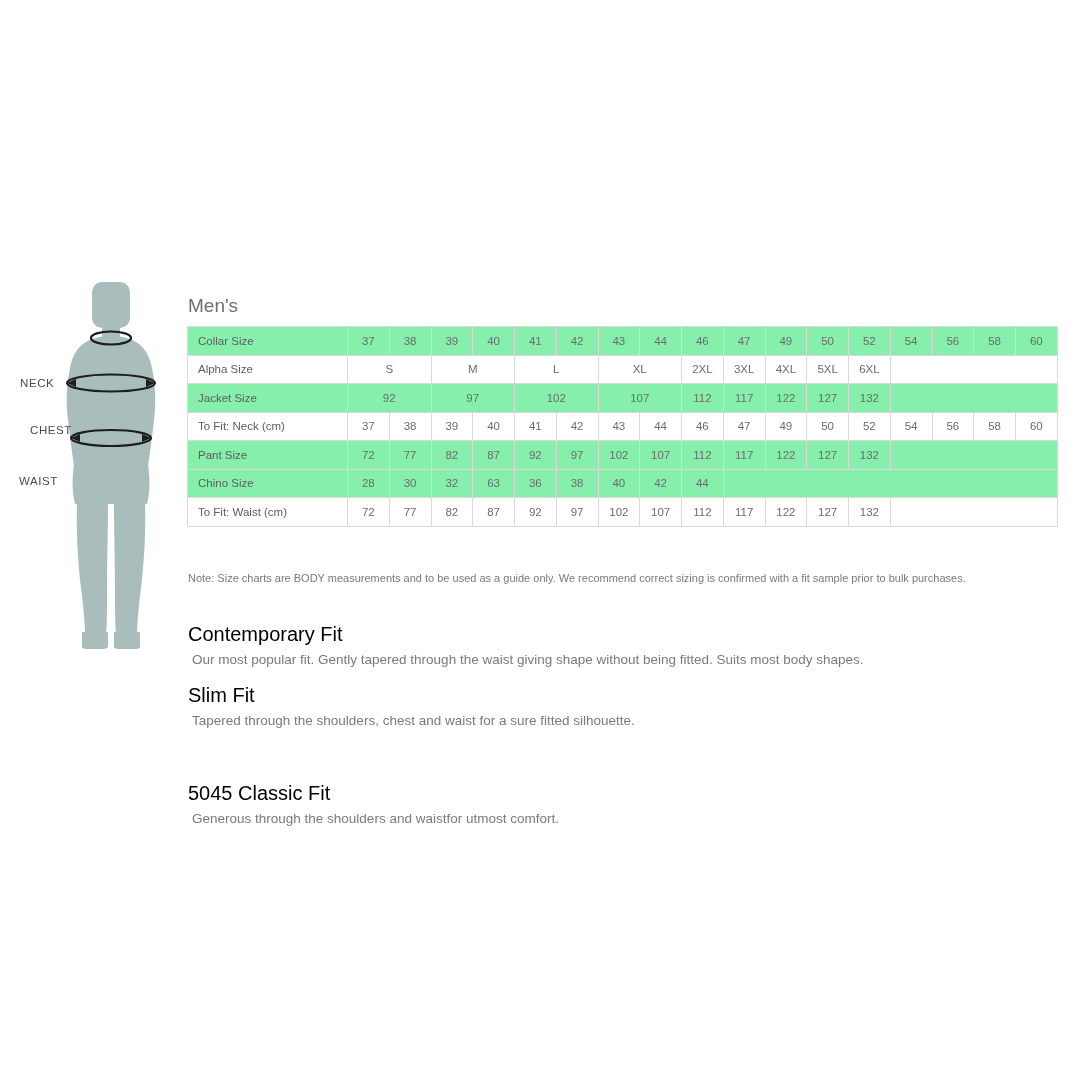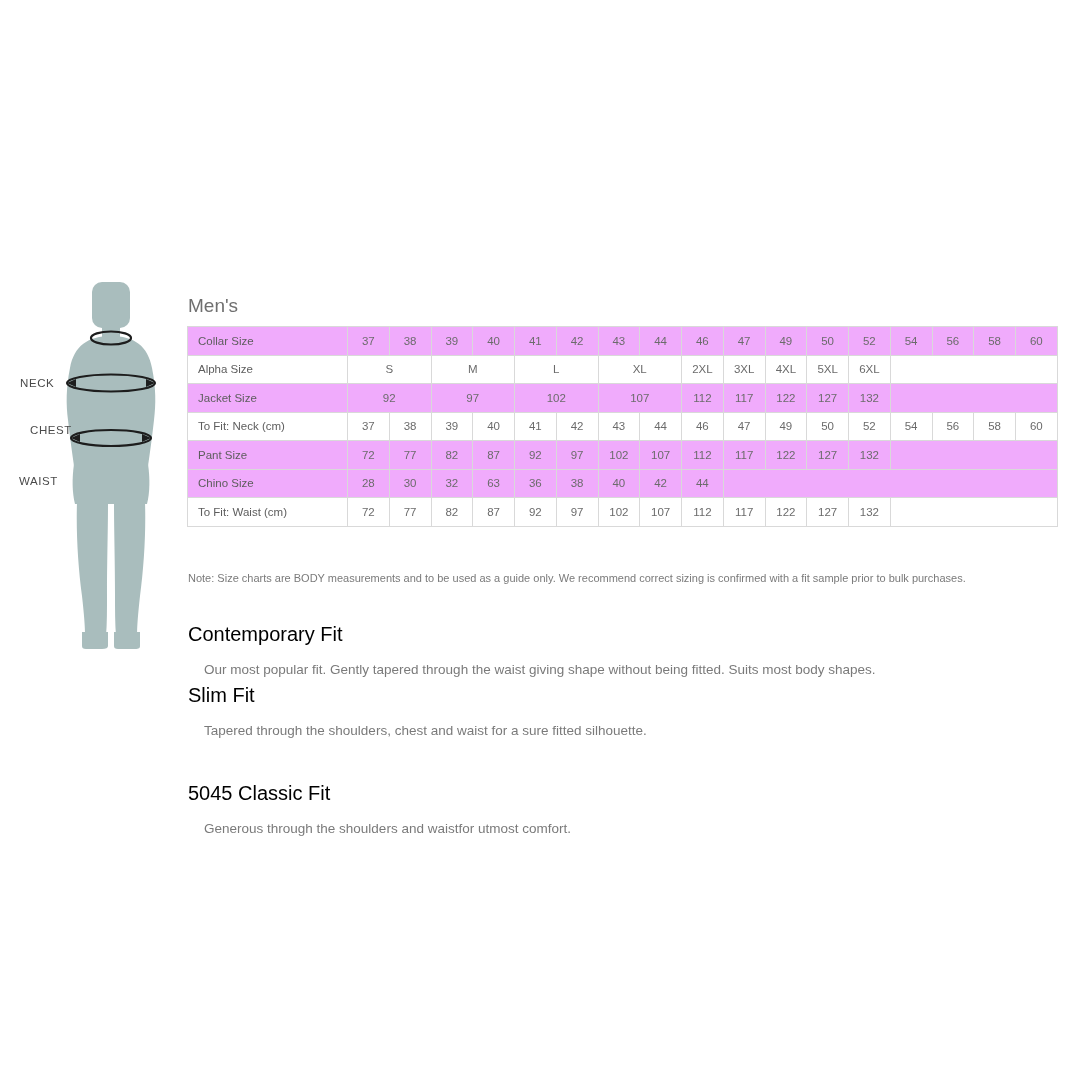--- a/index.html
+++ b/index.html
@@ -81,21 +81,21 @@
     font-family: "Liberation Sans", sans-serif;
     white-space: nowrap;
   }
   table.size-chart td.rowhead {
     text-align: left;
     padding-left: 10px;
     width: 160px;
     color: #5d5d5d;
   }
   tr.shaded td {
-    background: #f0abfc;
+    background: #86efac;
   }
   td.empty {
     border: none;
     background: #ffffff;
   }
 
   
   .note {
     position: absolute;
     left: 188px;
@@ -112,21 +112,21 @@
   }
   .fit-title {
     font-size: 20px;
     font-weight: normal;
     color: #000000;
     margin: 0 0 6px 0;
   }
   .fit-desc {
     font-size: 13.5px;
     color: #7a7a7a;
-    margin: 16px;
+    margin: 4px;
   }
   #fit-1 { top: 623px; }
   #fit-2 { top: 684px; }
   #fit-3 { top: 782px; }
 </style>
 </head>
 <body>
 
 <div class="page">
 

